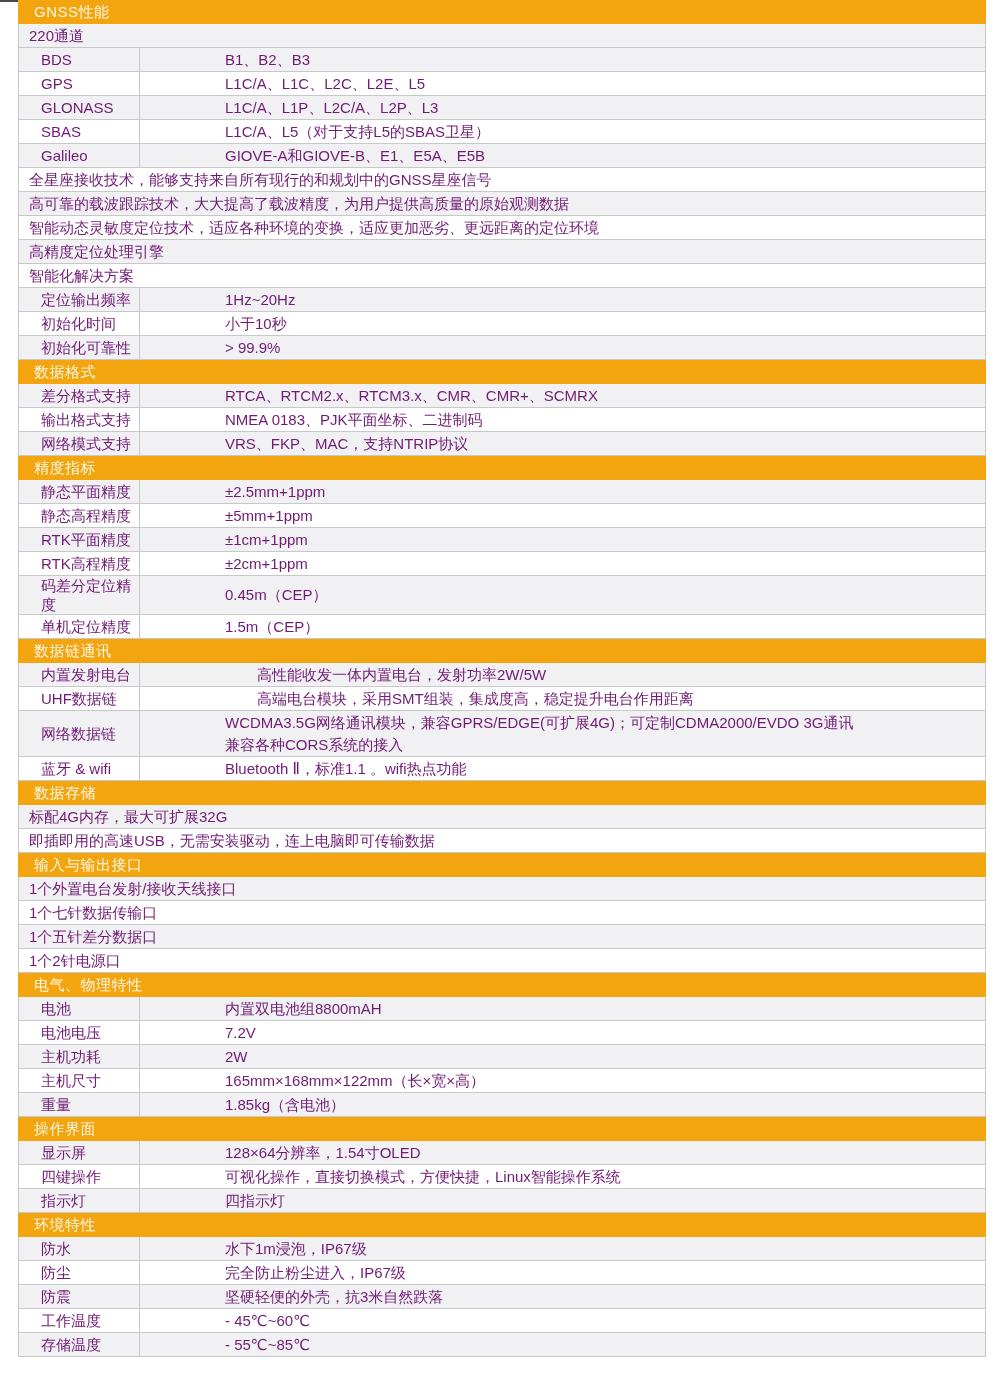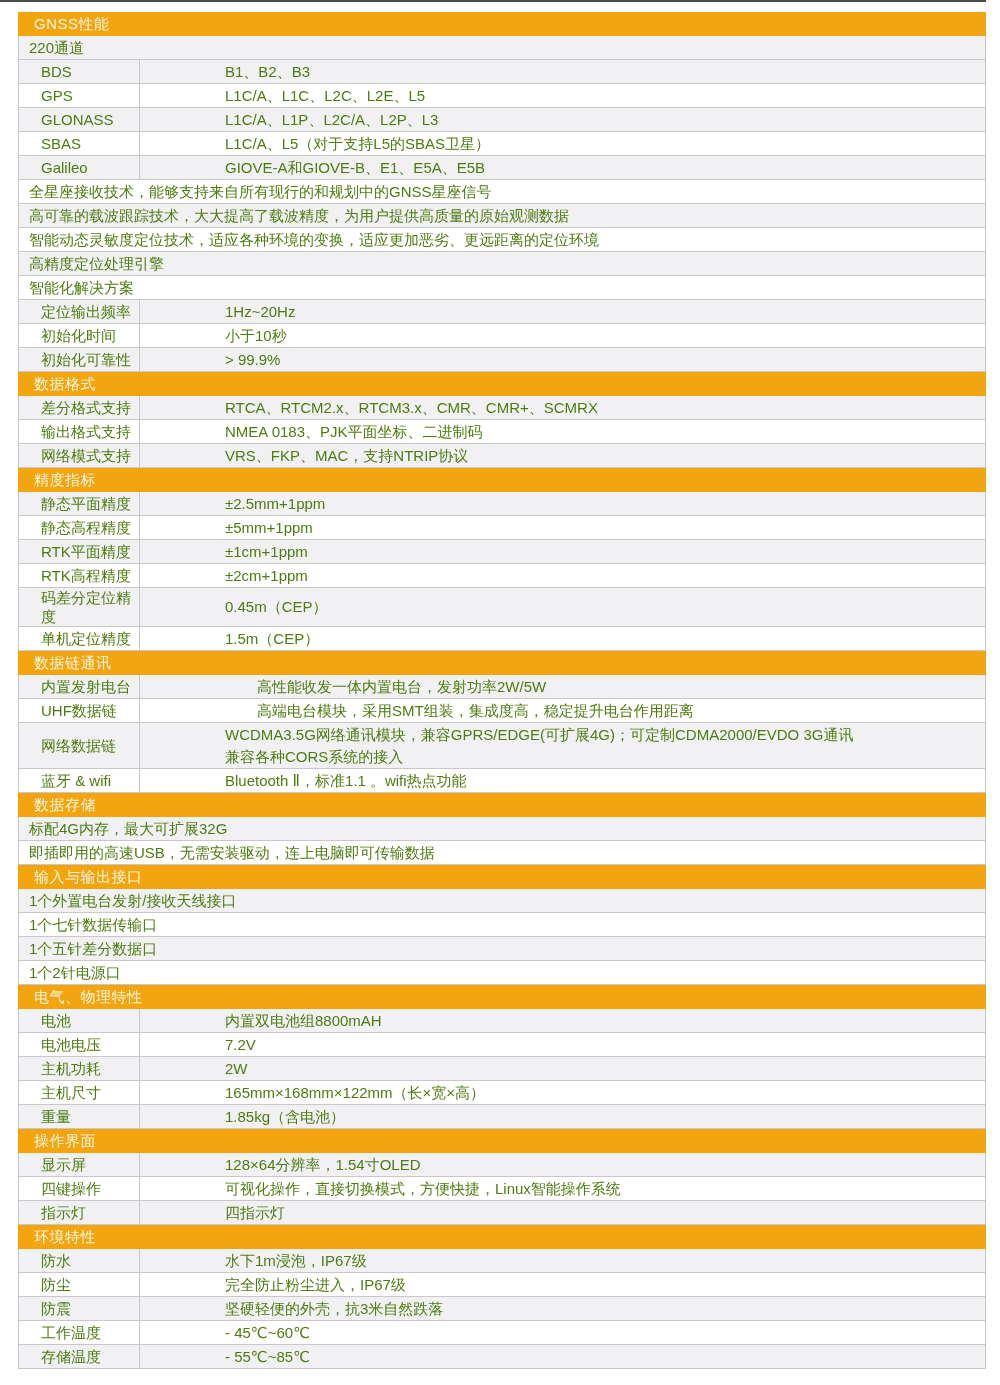--- a/index.html
+++ b/index.html
@@ -20,21 +20,21 @@
     position: absolute;
     left: 0;
     top: 0;
     width: 986px;
     height: 2px;
     background: #4a4a4a;
   }
   .spec-table {
     position: absolute;
     left: 18px;
-    top: 12px;
+    top: 0;
     width: 968px;
   }
   .sec-header {
     height: 24px;
     line-height: 24px;
     background: #F2A50F;
     color: #FCF6E3;
     font-size: 15px;
     padding-left: 16px;
     box-sizing: border-box;
@@ -44,21 +44,21 @@
   .row {
     display: flex;
     align-items: stretch;
     min-height: 24px;
     box-sizing: border-box;
     border-left: 1px solid #c8c8ca;
     border-right: 1px solid #c8c8ca;
     border-bottom: 1px solid #c8c8ca;
     background: #ffffff;
     font-size: 15px;
-    color: #4d7c0f;
+    color: #701a75;
   }
   .row.shade { background: #f1f1f4; }
   .cell-label {
     flex: 0 0 121px;
     width: 121px;
     box-sizing: border-box;
     padding-left: 22px;
     border-right: 1px solid #c8c8ca;
     display: flex;
     align-items: center;

